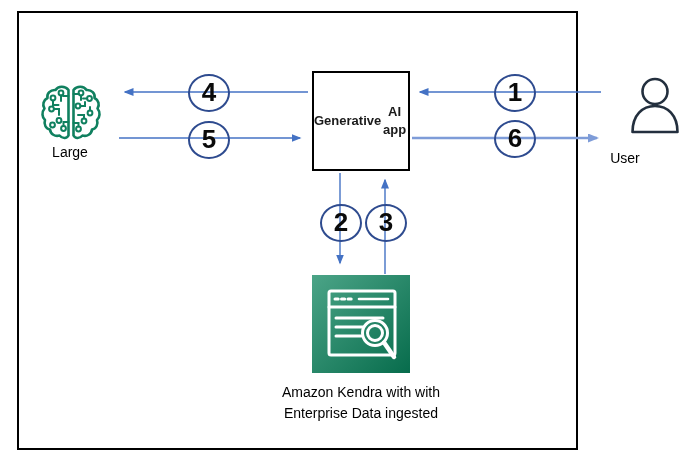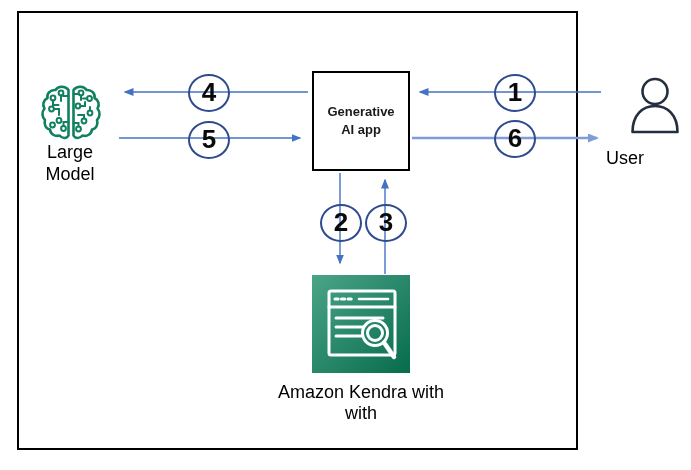--- a/index.html
+++ b/index.html
@@ -7,30 +7,30 @@
     position:relative;width:691px;height:470px;background:#ffffff;overflow:hidden;
     font-family:"Liberation Sans",sans-serif;color:#000;
   }
   .outer-border{
     position:absolute;left:17px;top:11px;width:561px;height:439px;
     border:2px solid #000;box-sizing:border-box;background:transparent;z-index:1;
   }
   .node-box{
     position:absolute;left:312px;top:71px;width:98px;height:100px;
     border:2px solid #000;box-sizing:border-box;background:#fff;z-index:4;
-    display:flex;flex-direction:column;align-items:center;justify-content:center;
+    display:flex;flex-direction:row;align-items:center;justify-content:center;
   }
   .node-box span{display:block;font-size:13px;font-weight:700;line-height:18px;color:#1a1a1a;text-align:center;}
   .icon-llm{position:absolute;left:40px;top:82px;z-index:4;}
   .icon-user{position:absolute;left:630px;top:76px;z-index:4;}
   .kendra-tile{
     position:absolute;left:312px;top:275px;width:98px;height:98px;z-index:4;
     background:linear-gradient(135deg,#4BA487 0%,#076C4C 100%);
   }
-  .label{position:absolute;text-align:center;font-size:18px;color:#000;z-index:4;}
+  .label{position:absolute;text-align:center;font-size:14px;color:#000;z-index:4;}
   .label span{display:block;}
   .label-llm{left:10px;top:141px;width:120px;line-height:22px;}
   .label-user{left:595px;top:149px;width:60px;line-height:18px;}
   .label-kendra{left:261px;top:382px;width:200px;line-height:21px;}
   .arrow-layer{position:absolute;left:0;top:0;width:691px;height:470px;z-index:5;pointer-events:none;}
   .step-badge{
     position:absolute;width:42px;height:38px;box-sizing:border-box;
     border:2px solid #2E4B8F;border-radius:50%;background:transparent;z-index:6;
     display:flex;align-items:center;justify-content:center;
     font-size:26px;font-weight:700;color:#0a0a0a;padding-bottom:1px;
@@ -101,21 +101,20 @@
       <circle cx="44" cy="39" r="2.4"></circle>
       <path d="M44,36.6 V33 H38"></path>
       <circle cx="38.5" cy="47" r="2.4"></circle>
       <path d="M38.5,44.6 V41 H33.5"></path>
       <path d="M33.5,12 H39"></path>
     </g>
   </svg>
 
   <div class="label label-llm">
     <span>Large</span>
-    <span>Model</span>
   </div>
 
   <div class="node-box">
     <span>Generative</span>
     <span>AI app</span>
   </div>
 
   <svg class="icon-user" width="50" height="60" viewBox="0 0 50 60" fill="none">
     <g stroke="#232F3E" stroke-width="2.6" stroke-linejoin="round">
       <circle cx="25" cy="15.5" r="12.5"></circle>
@@ -136,15 +135,16 @@
         <path d="M24,61 H49" stroke-width="3"></path>
         <circle cx="63" cy="58" r="12.5" stroke-width="3"></circle>
         <circle cx="63" cy="58" r="7.5" stroke-width="3"></circle>
         <path d="M72,67.5 L82,82" stroke-width="4.5"></path>
       </g>
     </svg>
   </div>
 
   <div class="label label-kendra">
     <span>Amazon Kendra with with</span>
+    <span>Enterprise Data ingested</span>
   </div>
 
 </div>
 
 </body></html>

